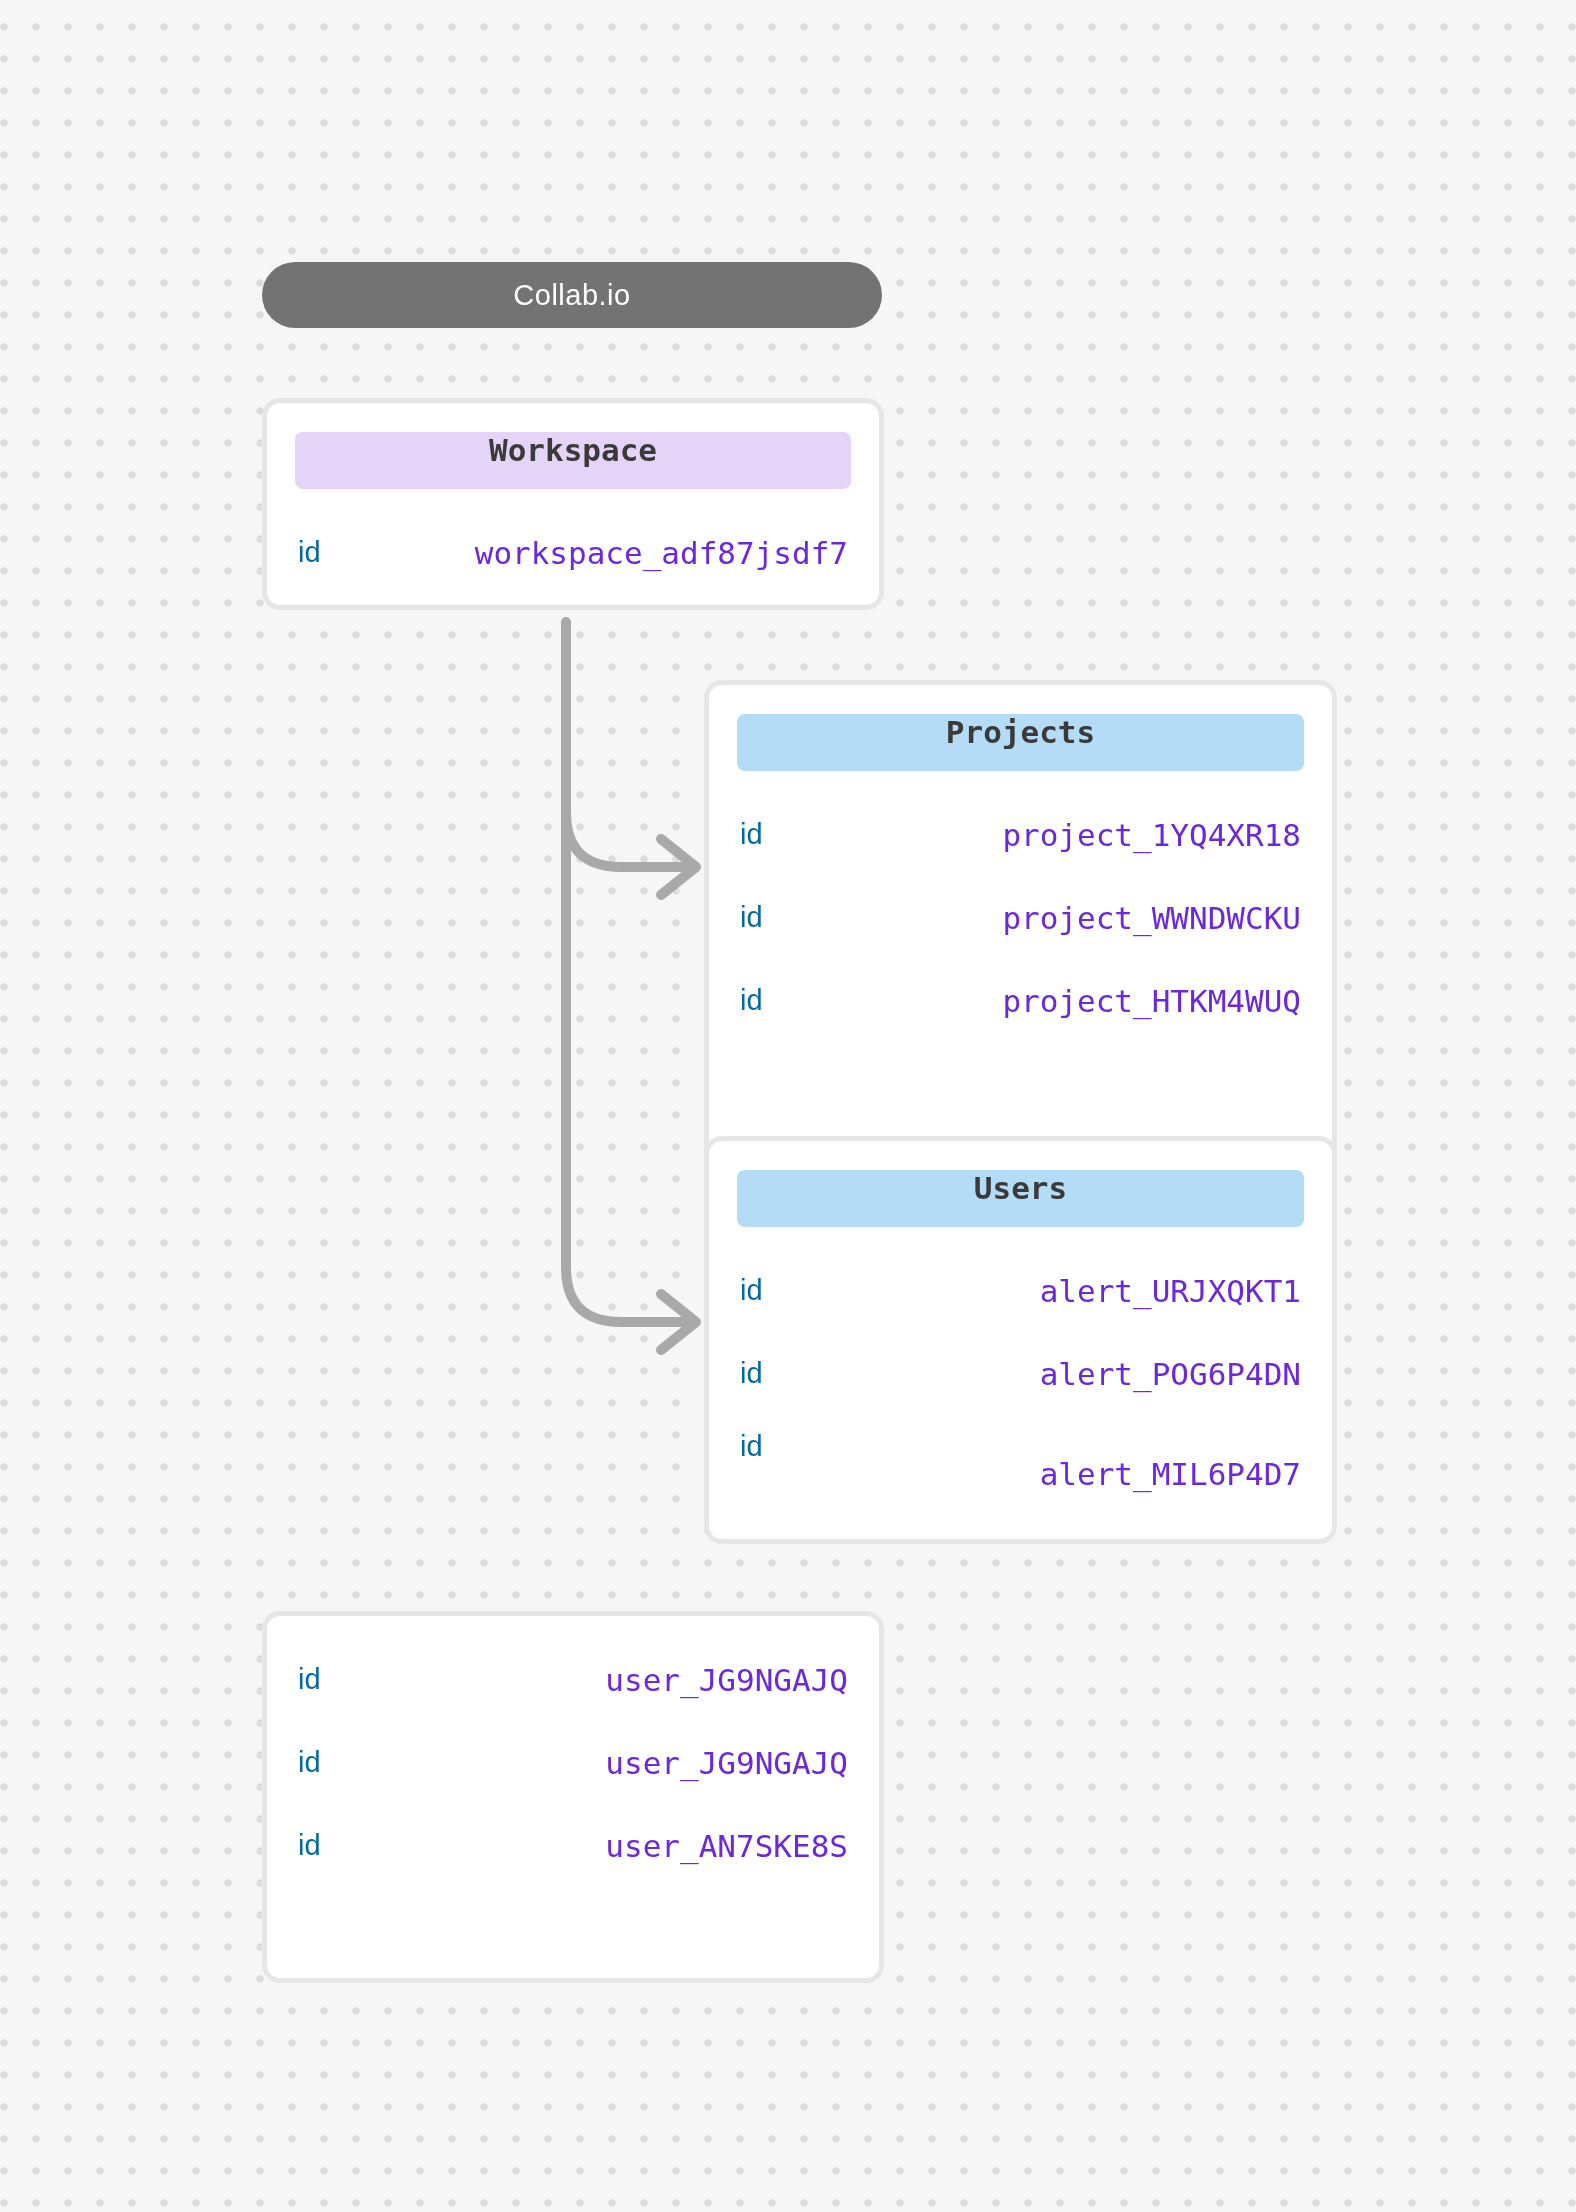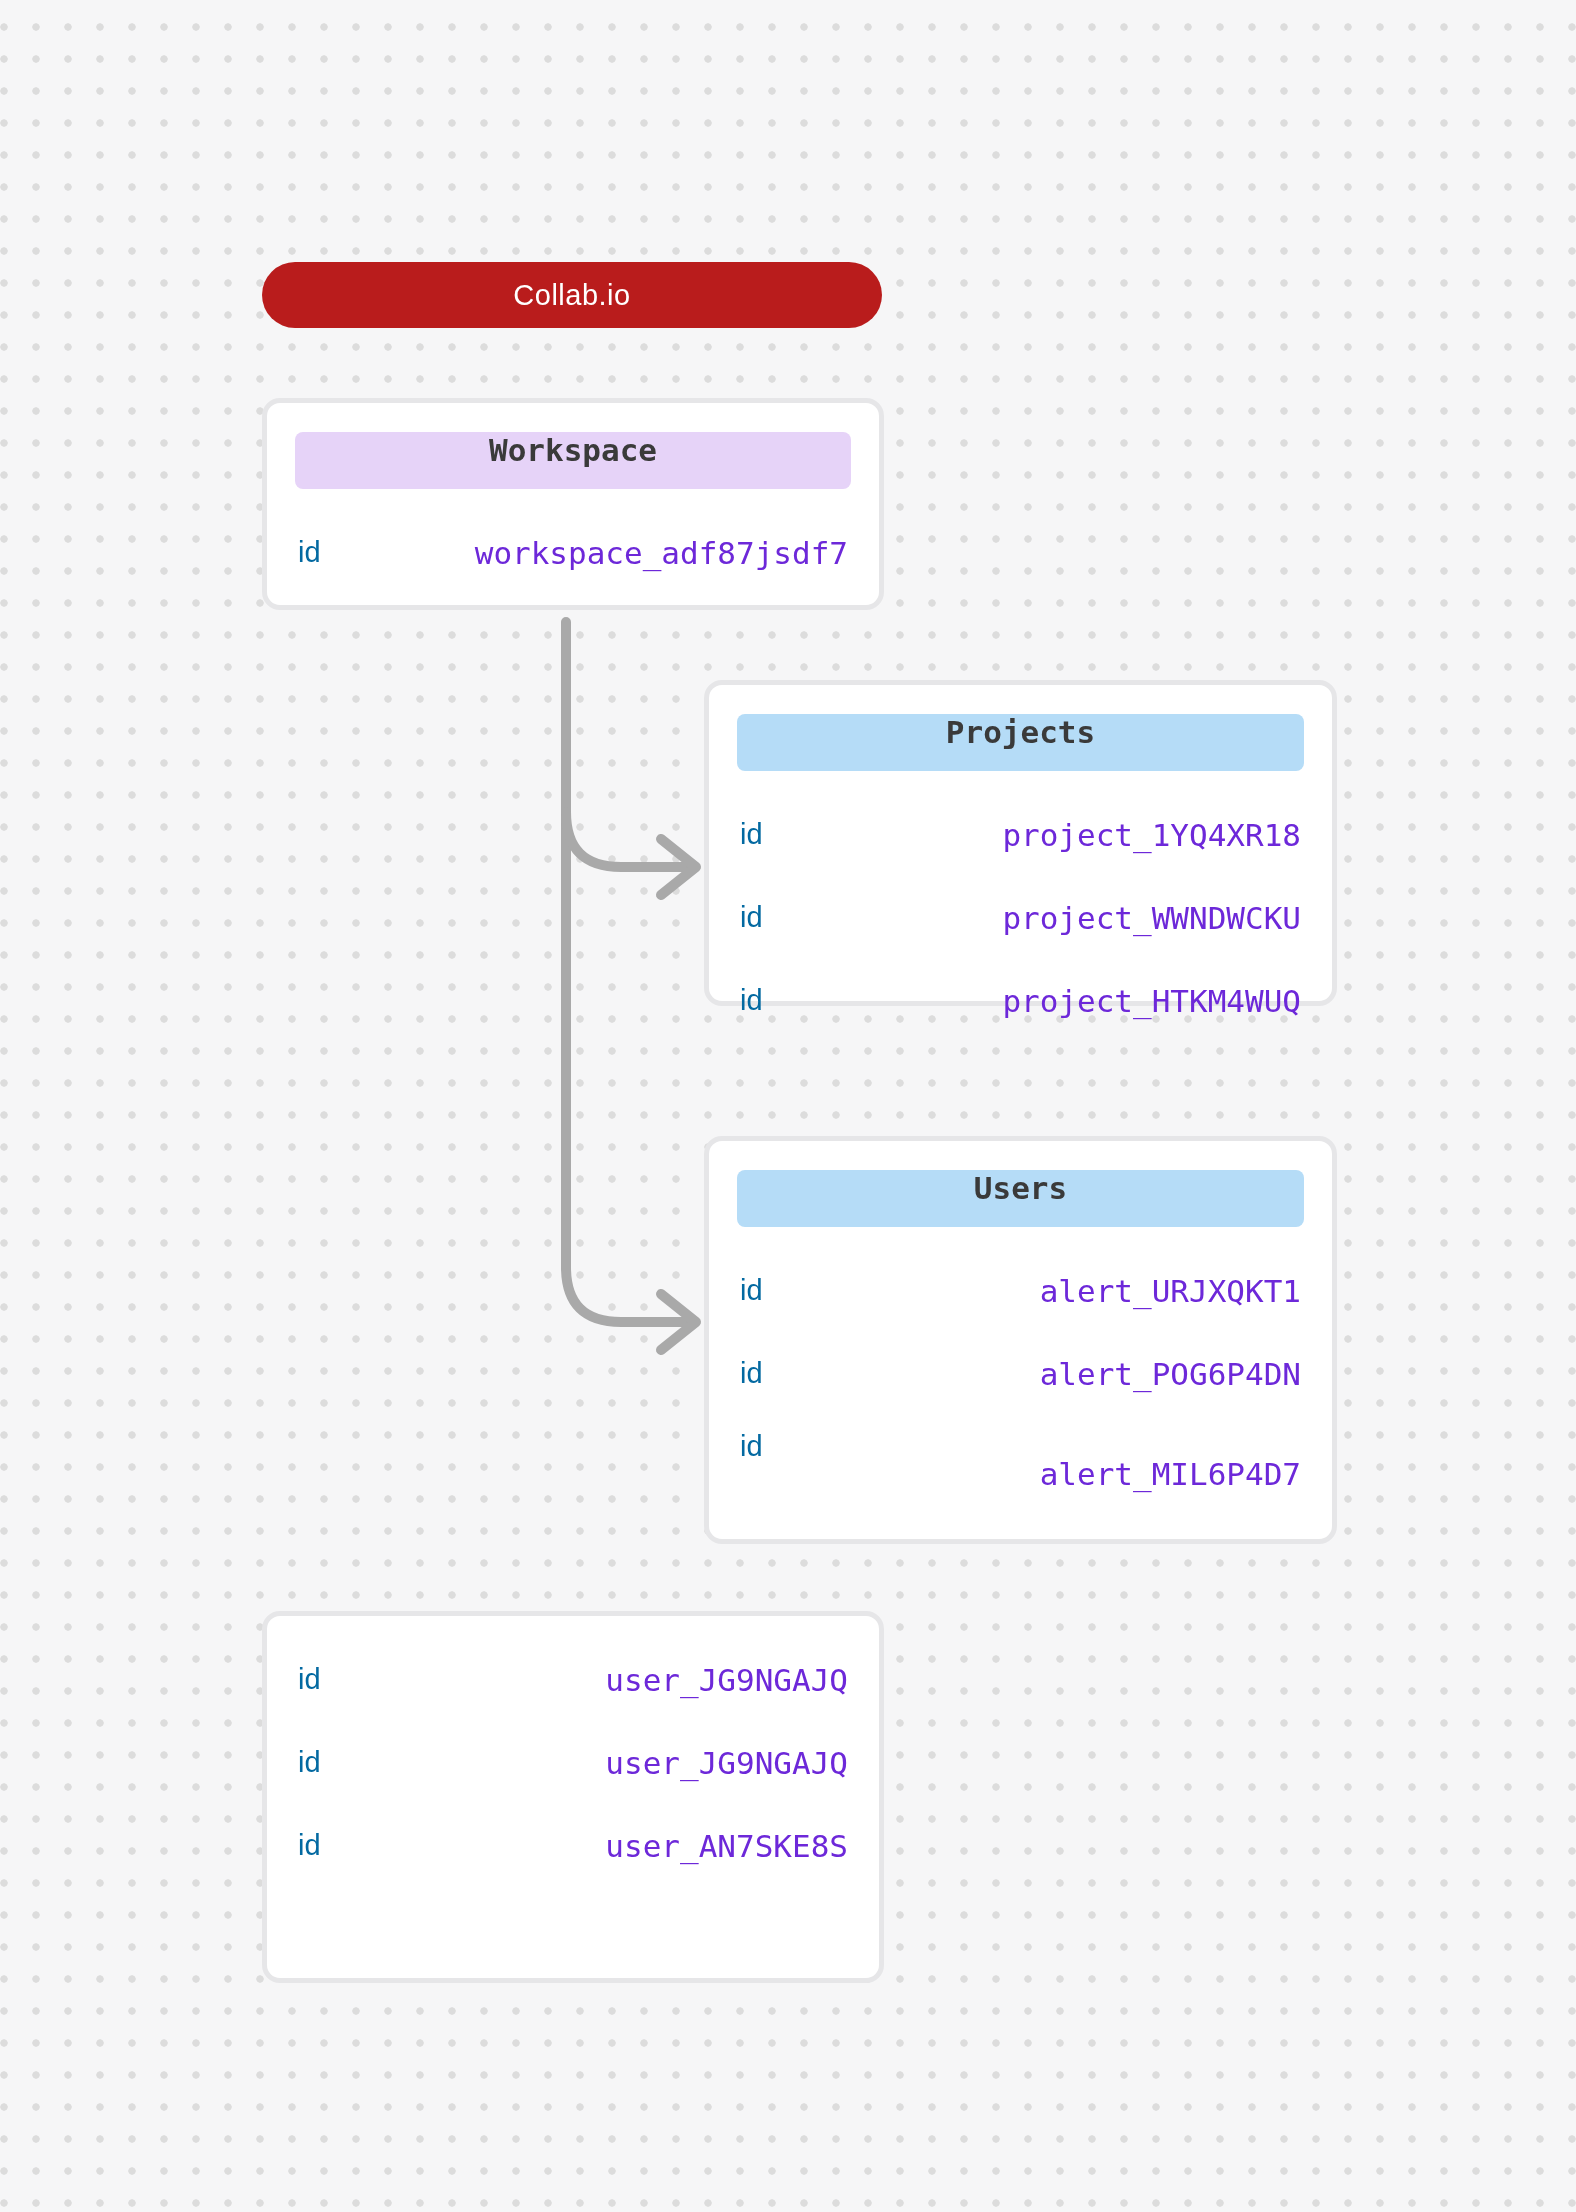--- a/index.html
+++ b/index.html
@@ -12,36 +12,36 @@
     background-size: 32px 32px;
     background-position: 20px 11px;
     font-family: "Liberation Sans", sans-serif;
   }
 
   .app-pill {
     position: absolute;
     left: 262px; top: 262px;
     width: 620px; height: 66px;
     border-radius: 33px;
-    background: #b91c1c;
+    background: #737373;
     display: flex; align-items: center; justify-content: center;
     color: #ffffff;
     font-size: 29px;
     letter-spacing: 0.5px;
   }
 
   .card {
     position: absolute;
     background: #ffffff;
     border: 5px solid #e6e6e8;
     border-radius: 18px;
     box-sizing: border-box;
   }
   #card-workspace { left: 262px;  top: 398px;  width: 622px; height: 212px; }
-  #card-projects  { left: 704px;  top: 680px;  width: 633px; height: 326px; }
+  #card-projects  { left: 704px;  top: 680px;  width: 633px; height: 490px; }
   #card-alerts    { left: 704px;  top: 1136px; width: 633px; height: 408px; }
   #card-users     { left: 262px;  top: 1611px; width: 622px; height: 372px; }
 
   .card-header {
     margin: 29px 28px 0 28px;
     height: 57px;
     border-radius: 8px;
     display: flex; align-items: flex-start; justify-content: center;
     font-family: "DejaVu Sans Mono", monospace;
     font-weight: 600;

